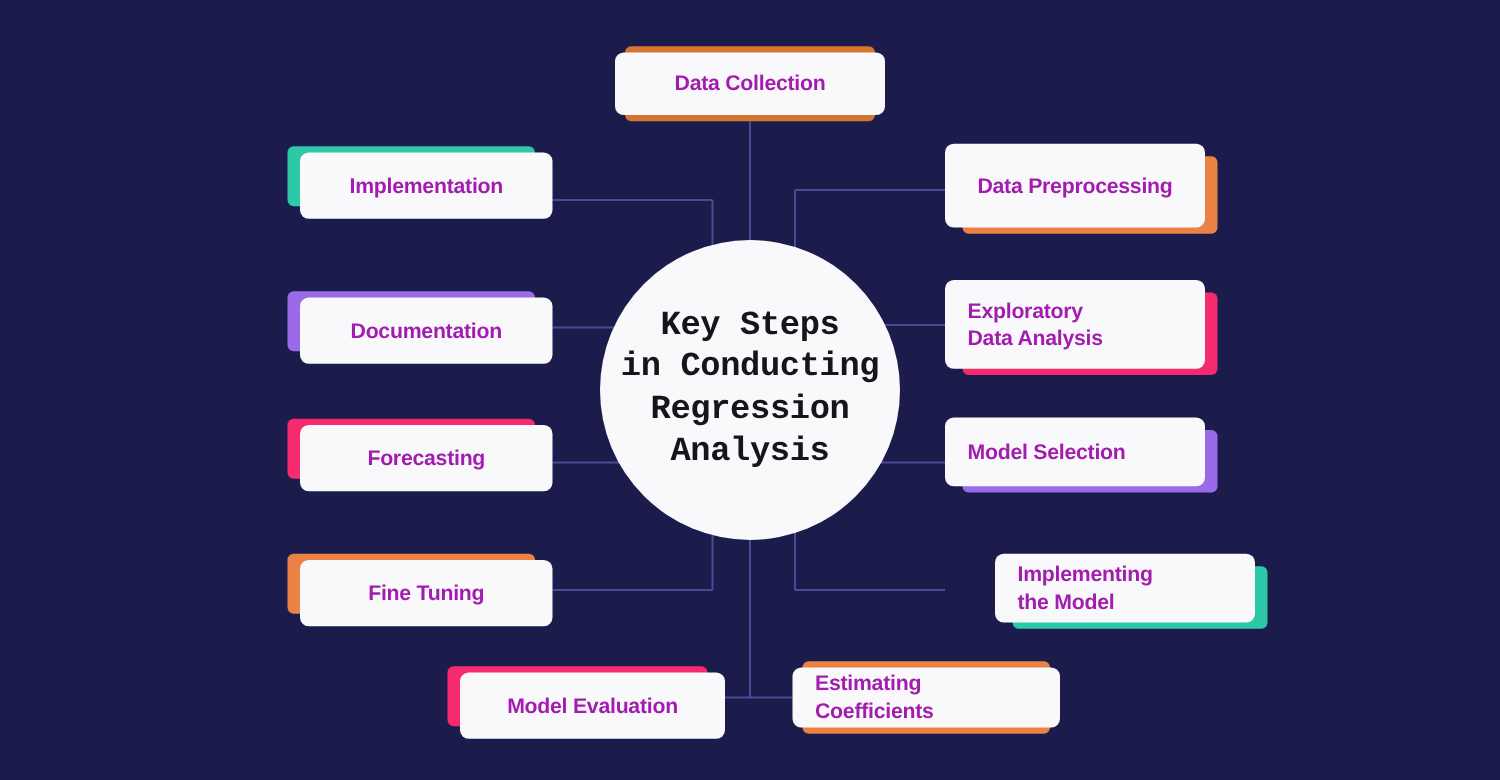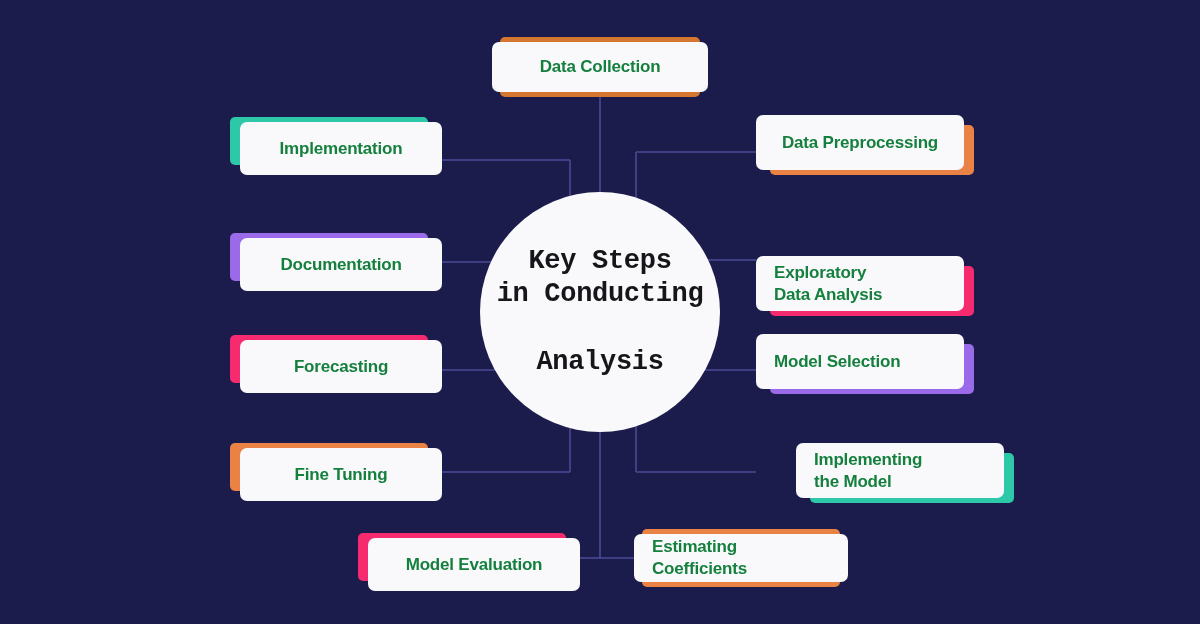--- a/index.html
+++ b/index.html
@@ -63,21 +63,21 @@
     background: #f9f9fc;
     border-radius: 7px;
     z-index: 2;
     display: flex;
     align-items: center;
     box-sizing: border-box;
   }
   .card .label {
     font-size: 17px;
     font-weight: bold;
-    color: #15803d;
+    color: #a21caf;
     line-height: 1.28;
     letter-spacing: -0.2px;
     width: 100%;
   }
 
   
   .card.left .accent  { left: 0;    top: 0;    right: 14px; bottom: 10px; }
   .card.left .panel   { left: 10px; top: 5px;  right: 0;    bottom: 0;
                         padding: 4px 18px; justify-content: flex-start; }
 
@@ -119,40 +119,40 @@
       <path d="M636 260 L756 260"></path>
       <path d="M636 370 L756 370"></path>
       <path d="M636 472 L756 472"></path>
     </g>
   </svg>
 
   <div class="hub">
     <div class="hub-text">
       <span>Key Steps</span><br>
       <span>in Conducting</span><br>
-      <br>
+      <span>Regression</span><br>
       <span>Analysis</span>
     </div>
   </div>
 
   <div class="card vert" style="left:492px;top:37px;width:216px;height:60px;">
     <div class="accent" style="background:#d4762f;"></div>
     <div class="panel">
       <div class="label" style="text-align:center;">Data Collection</div>
     </div>
   </div>
 
-  <div class="card right centered" style="left:756px;top:115px;width:218px;height:60px;">
+  <div class="card right centered" style="left:756px;top:115px;width:218px;height:72px;">
     <div class="accent" style="background:#ea8246;"></div>
     <div class="panel">
       <div class="label" style="text-align:center;">Data Preprocessing</div>
     </div>
   </div>
 
-  <div class="card right" style="left:756px;top:224px;width:218px;height:60px;margin-top:32px;">
+  <div class="card right" style="left:756px;top:224px;width:218px;height:76px;">
     <div class="accent" style="background:#f62a6f;"></div>
     <div class="panel">
       <div class="label two-line">
         <span>Exploratory</span><br>
         <span>Data Analysis</span>
       </div>
     </div>
   </div>
 
   <div class="card right" style="left:756px;top:334px;width:218px;height:60px;">

